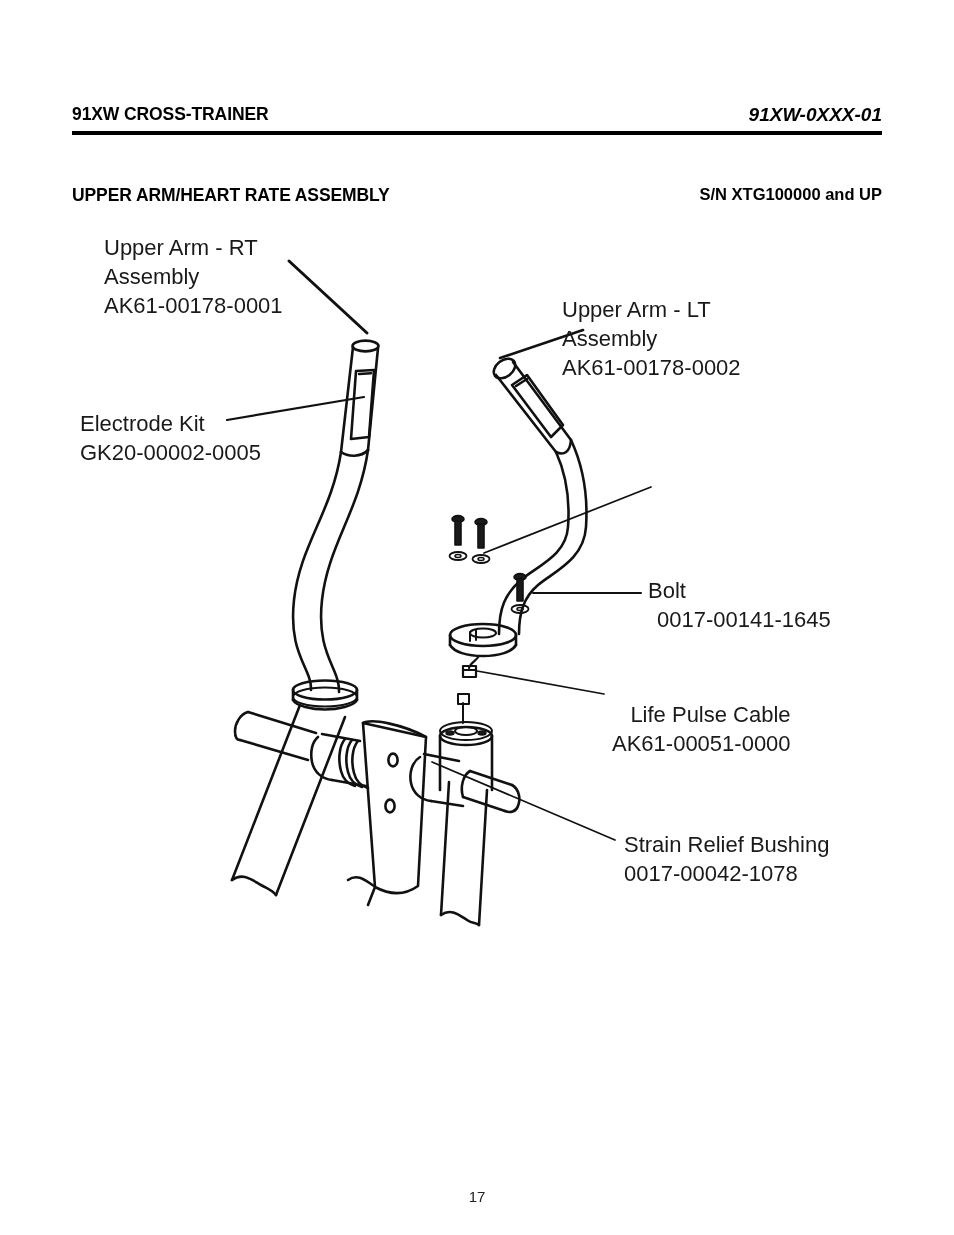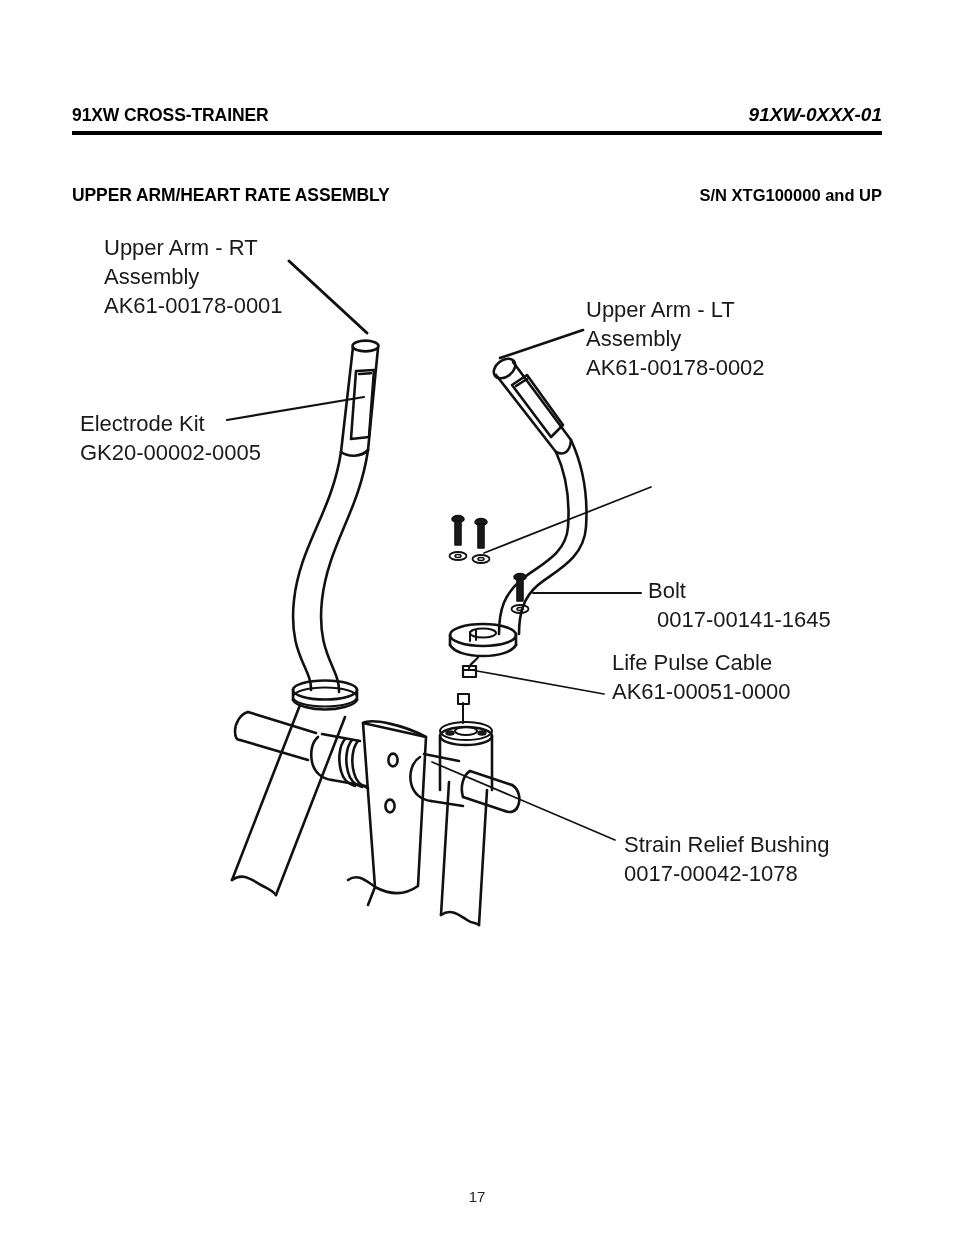--- a/index.html
+++ b/index.html
@@ -19,21 +19,21 @@
     background: #ffffff;
     overflow: hidden;
   }
 
   
   .hdr-row {
     position: absolute;
     left: 72px;
     width: 810px;
     display: flex;
-    align-items: center;
+    align-items: flex-start;
     justify-content: space-between;
   }
   #hdr-row-1 { top: 104px; }
   #hdr-row-2 { top: 140px; margin-top: 45px; }
 
   .hdr-left {
     font-size: 17.5px;
     font-weight: bold;
     letter-spacing: -0.1px;
     white-space: nowrap;
@@ -283,33 +283,33 @@
     <span>Upper Arm - RT</span><br>
     <span>Assembly</span>
     <span class="pn">AK61-00178-0001</span>
   </div>
 
   <div class="callout" style="left:80px; top:409px;">
     <span>Electrode Kit</span>
     <span class="pn">GK20-00002-0005</span>
   </div>
 
-  <div class="callout" style="left:586px; top:295px;">
+  <div class="callout" style="left:562px; top:295px;">
     <span>Upper Arm - LT</span><br>
     <span>Assembly</span>
     <span class="pn">AK61-00178-0002</span>
   </div>
 
 
   <div class="callout indent" style="left:648px; top:576px;">
     <span>Bolt</span>
     <span class="pn">0017-00141-1645</span>
   </div>
 
-  <div class="callout" style="left:612px; top:648px;">
+  <div class="callout" style="left:612px; top:700px;text-align:right;">
     <span>Life Pulse Cable</span>
     <span class="pn">AK61-00051-0000</span>
   </div>
 
   <div class="callout" style="left:624px; top:830px;">
     <span>Strain Relief Bushing</span>
     <span class="pn">0017-00042-1078</span>
   </div>
 
   <div id="page-number">17</div>

